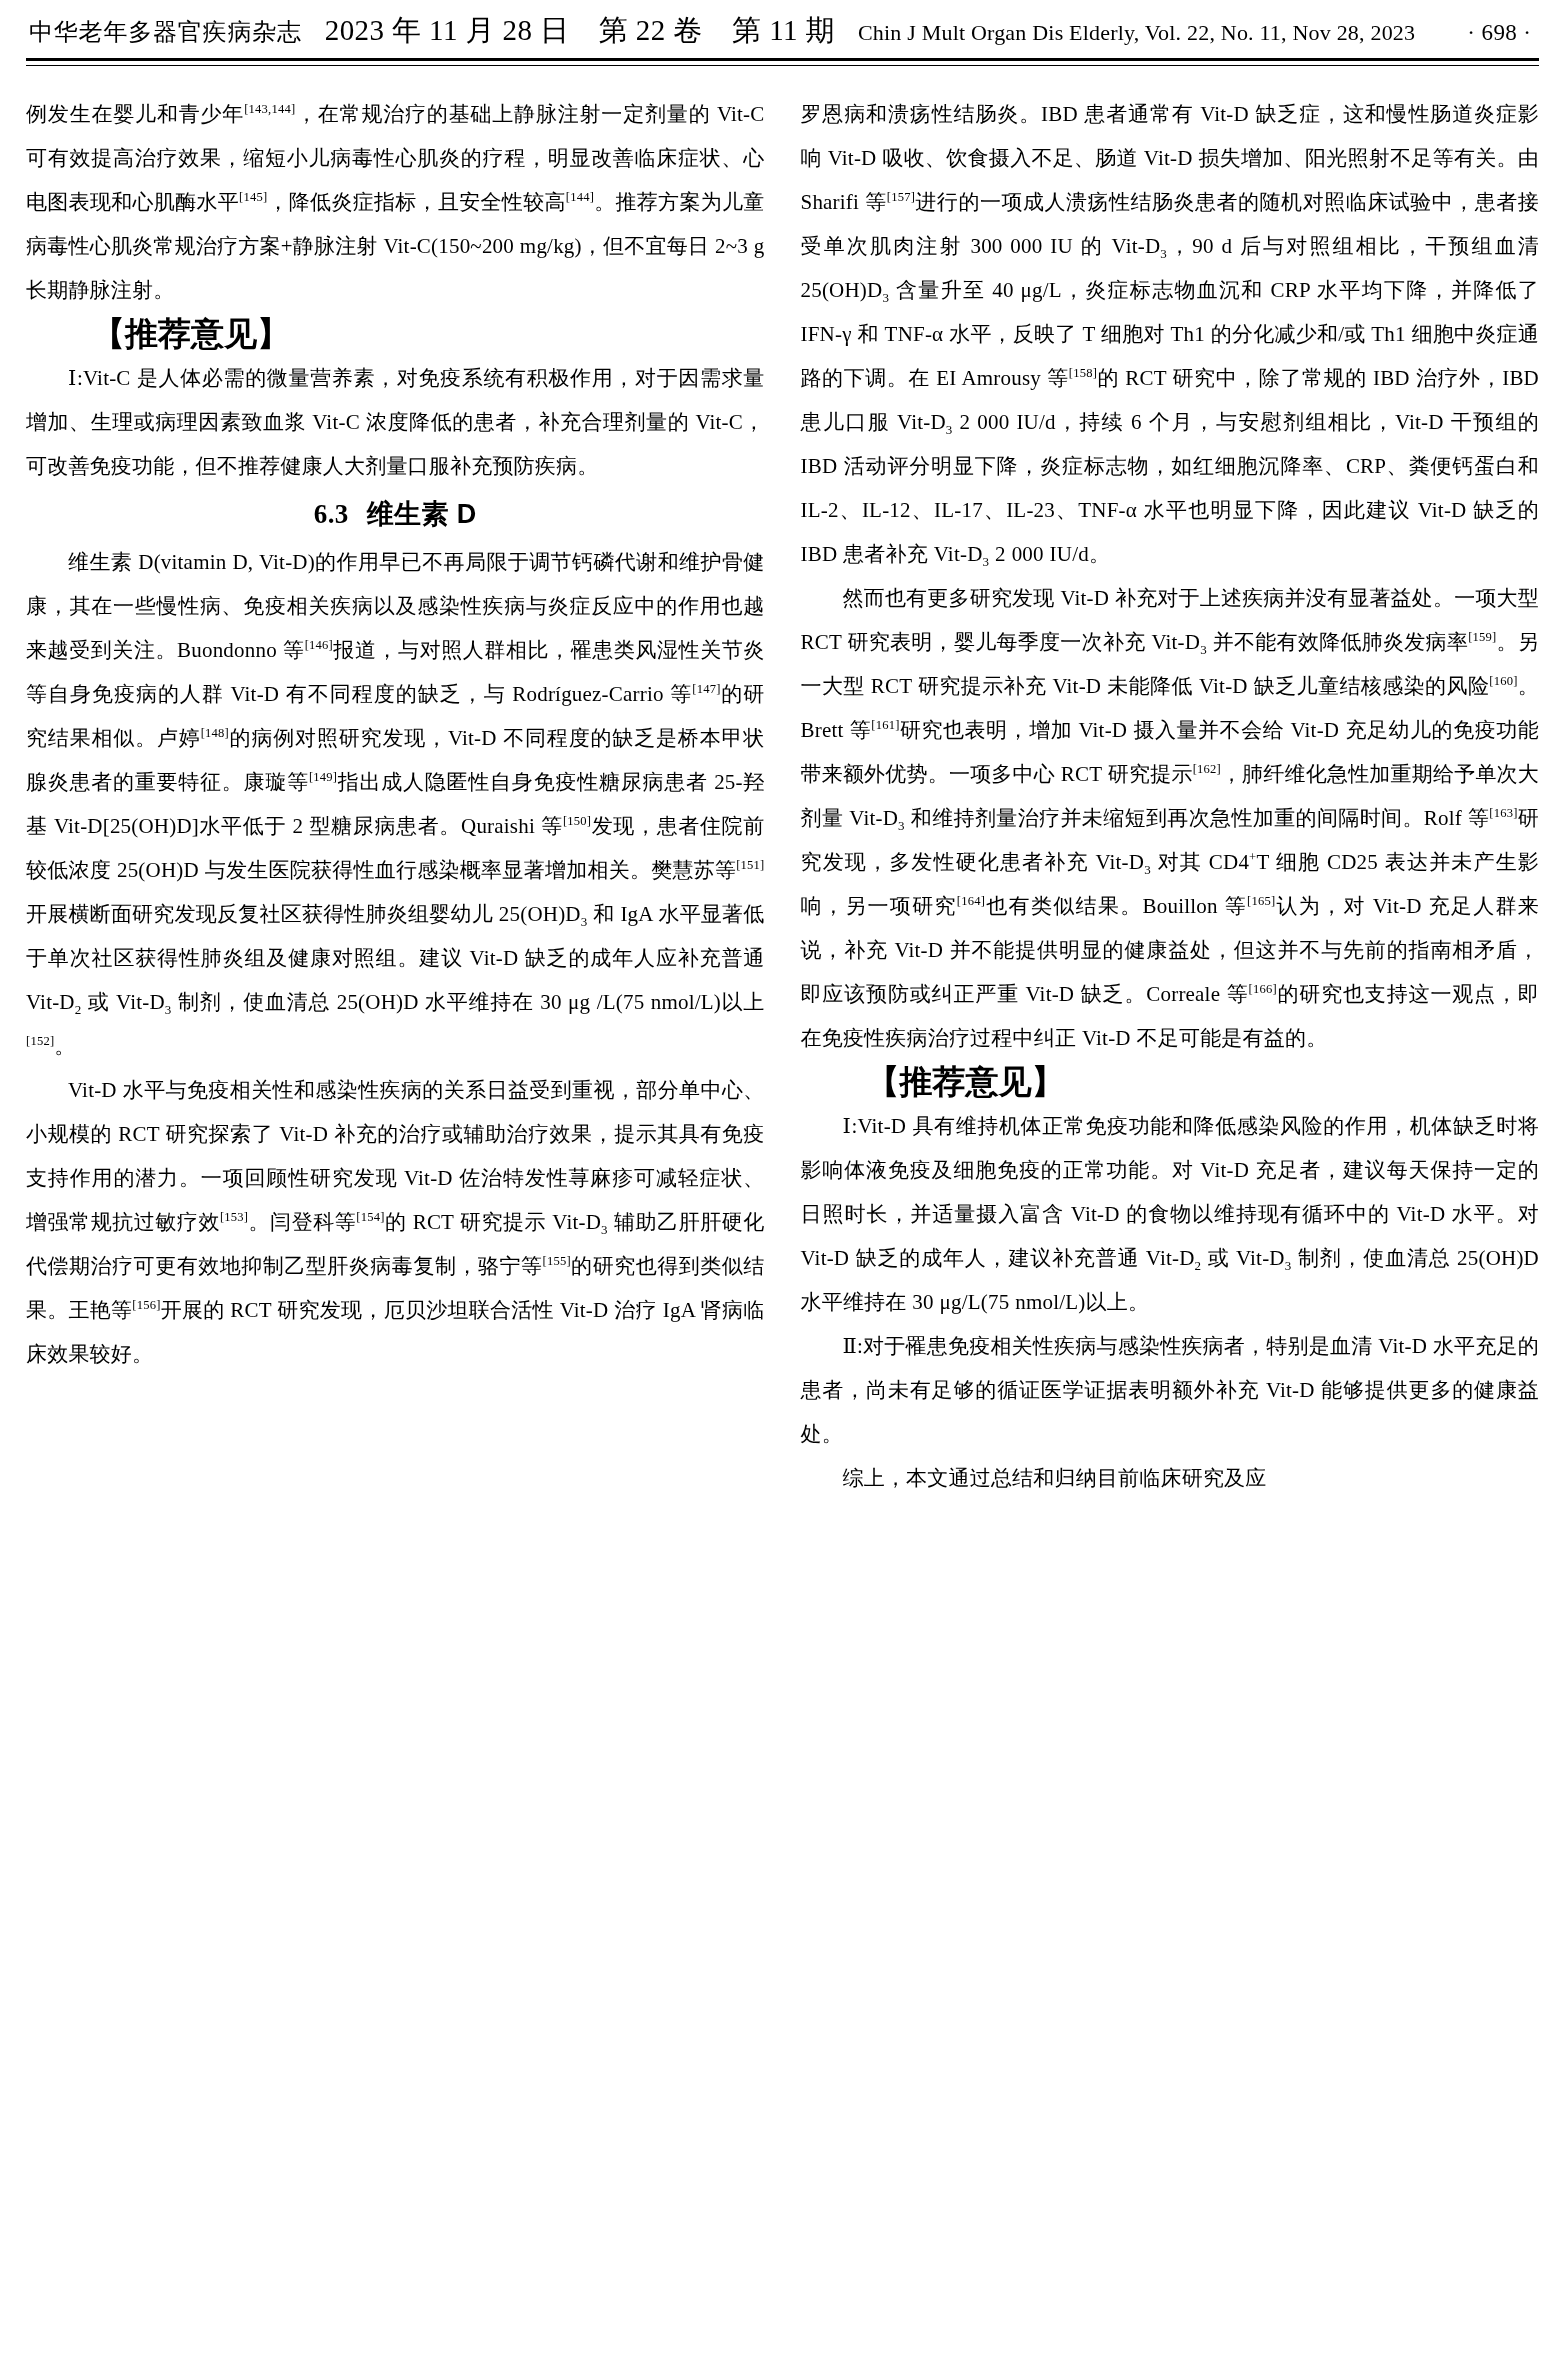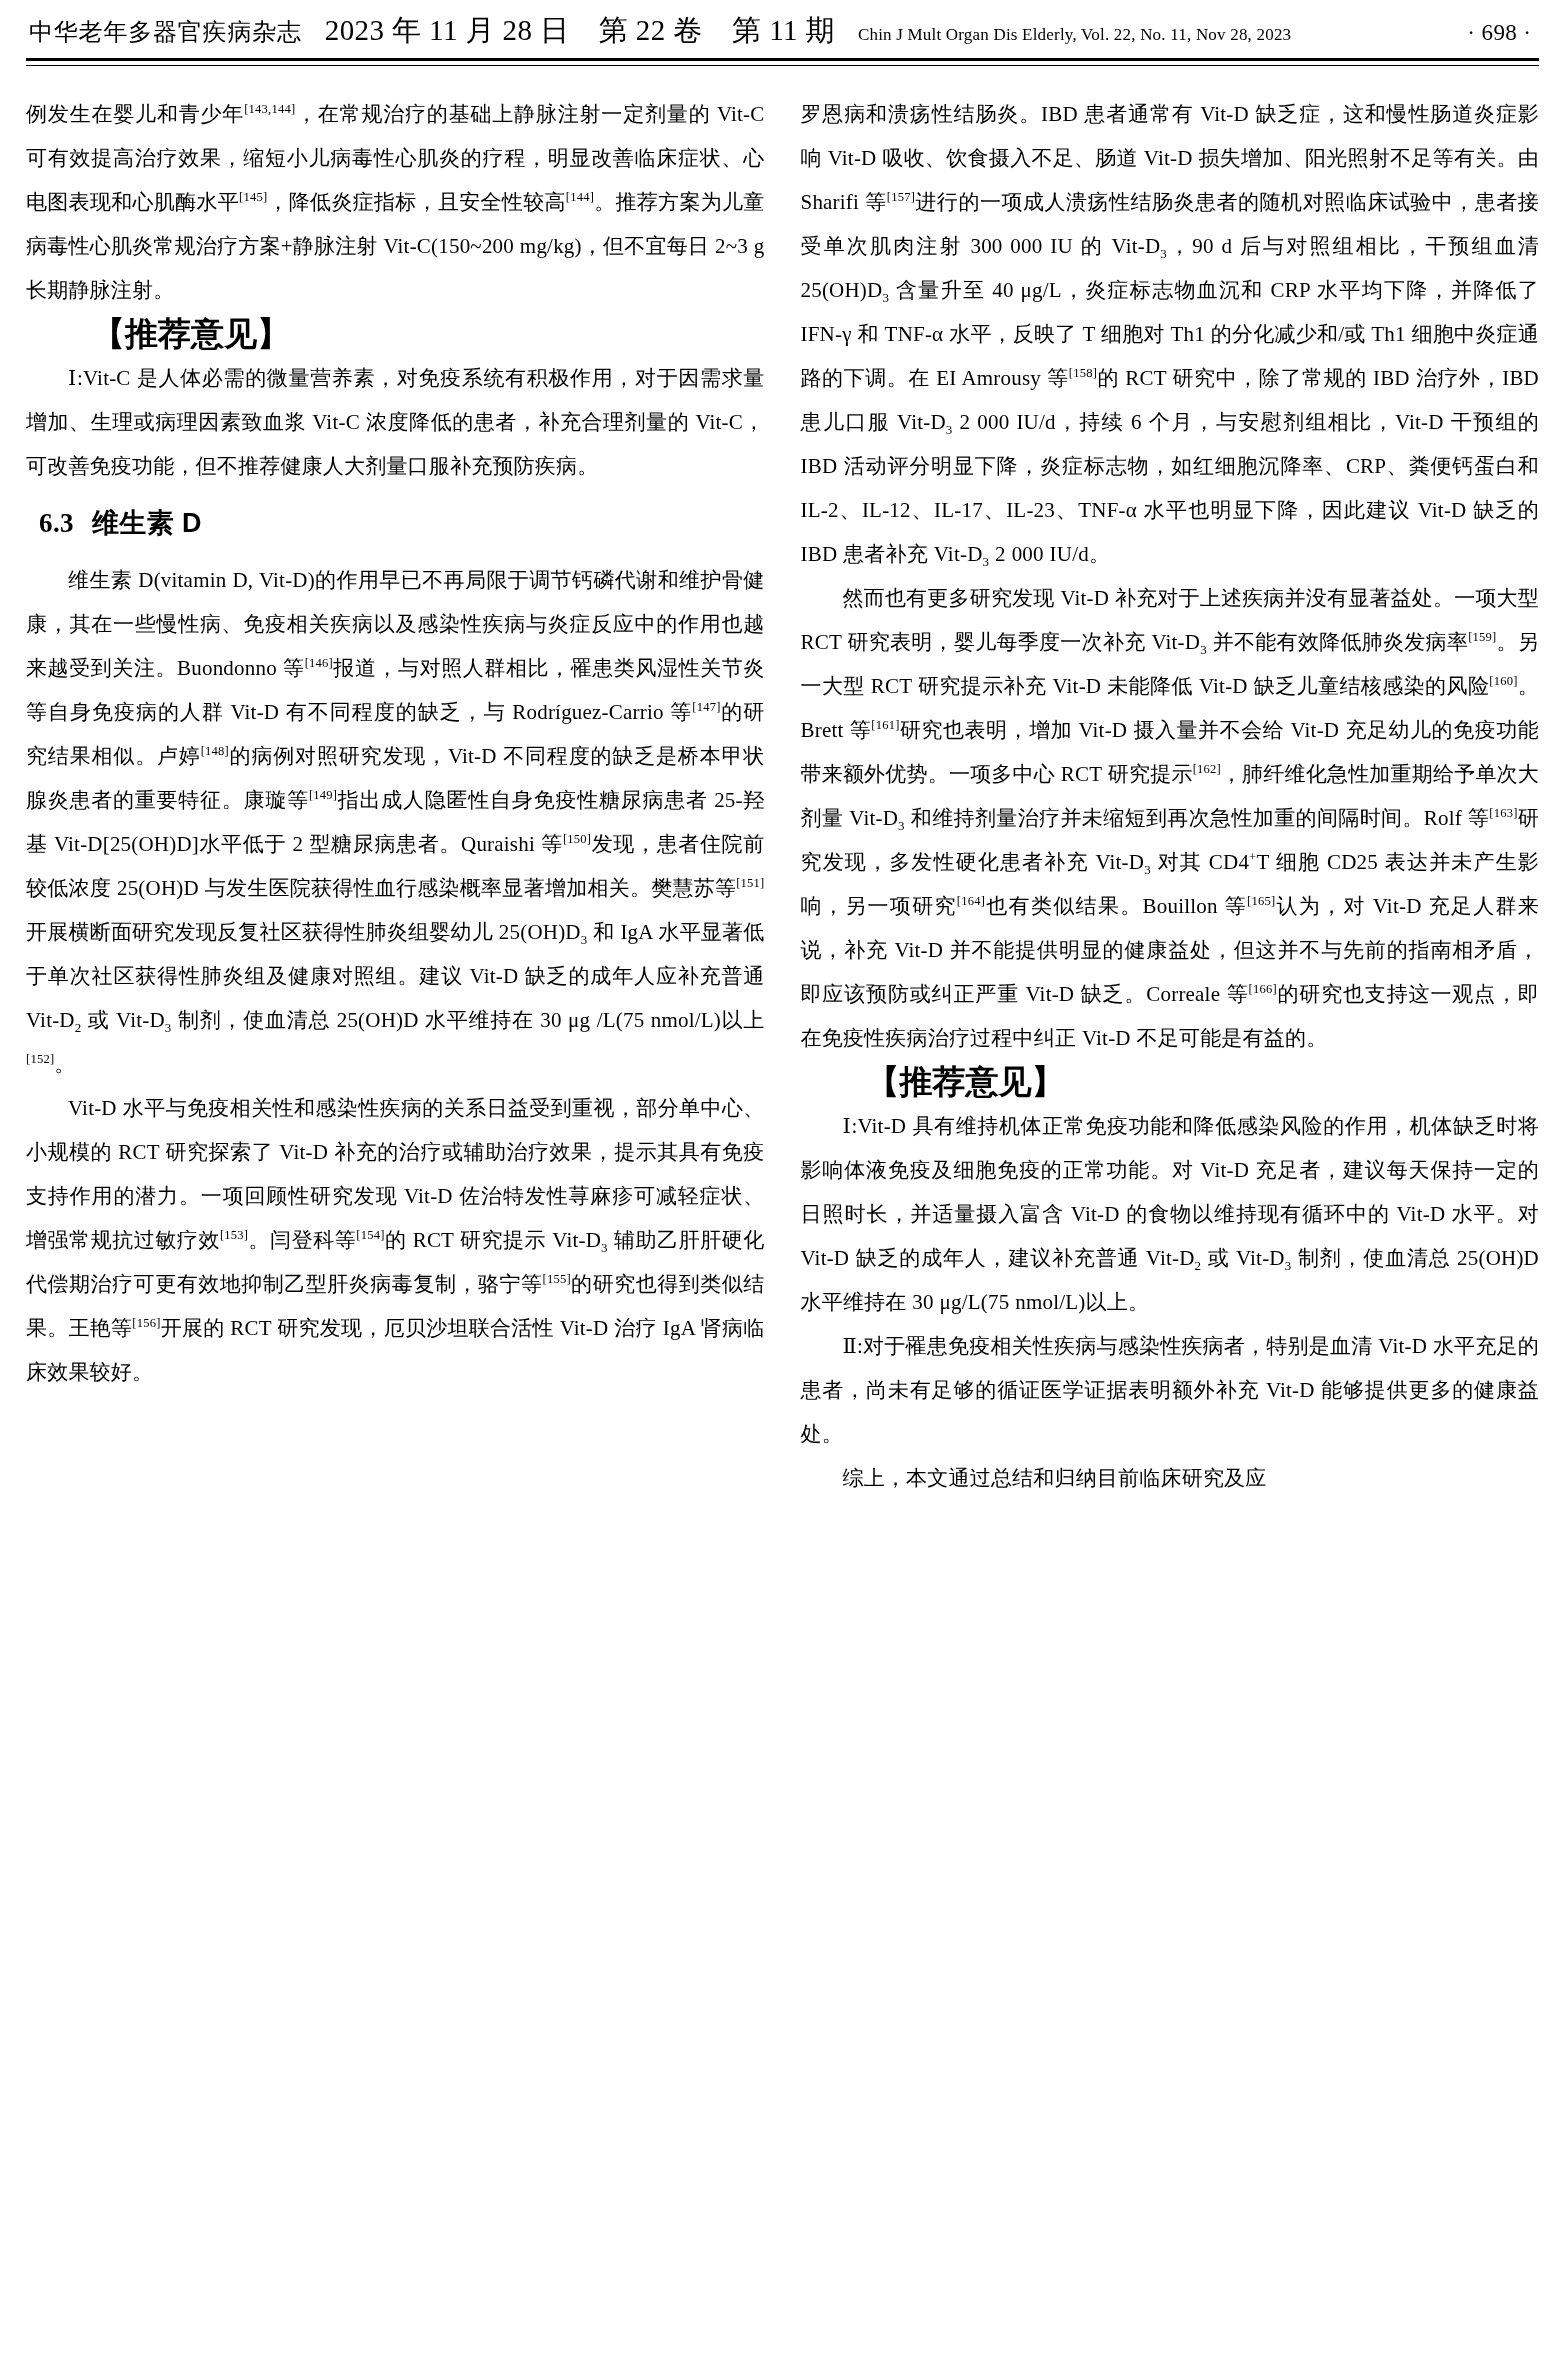--- a/index.html
+++ b/index.html
@@ -22,21 +22,21 @@
     align-items:baseline;
     white-space:nowrap;
     font-size:23.5px;
     letter-spacing:0.4px;
     padding-top:10.6px;
     padding-left:3px;
   }
   .hdr-journal{font-size:24px;letter-spacing:0.8px;}
   .hdr-gap{display:inline-block;width:23px;}
   .hdr-date{font-size:29px;}
-  .hdr-en{font-size:17px;letter-spacing:0.2px;}
+  .hdr-en{font-size:22px;letter-spacing:0.2px;}
   .hdr-page{margin-left:auto;font-size:23px;padding-right:7.6px;}
 
   .rule-double{
     margin-top:7.6px;
     border-top:3px solid #000;
     border-bottom:1.5px solid #000;
     height:3.8px;
     box-sizing:content-box;
   }
 
@@ -60,26 +60,27 @@
     text-align:justify;
     text-justify:inter-character;
     text-align-last:left;
     letter-spacing:0.2px;
     word-spacing:0.4px;
   }
   p.indent{text-indent:2em;}
   p.cont{text-indent:0;}
 
   h3.sec-head{
-    margin:13px;
+    margin:4px;
     font-size:27px;
     line-height:44px;
     font-weight:bold;
     font-family:"Liberation Sans","DejaVu Sans",sans-serif;
     letter-spacing:0.4px;
+    text-align:center;
   }
   h3.sec-head .num{margin-right:18px;font-family:"Liberation Serif",serif;}
 
   .rec-title{
     margin:0;
     font-size:33px;
     line-height:44px;
     font-weight:bold;
     text-indent:2em;
     font-family:"Liberation Sans","DejaVu Sans",sans-serif;

